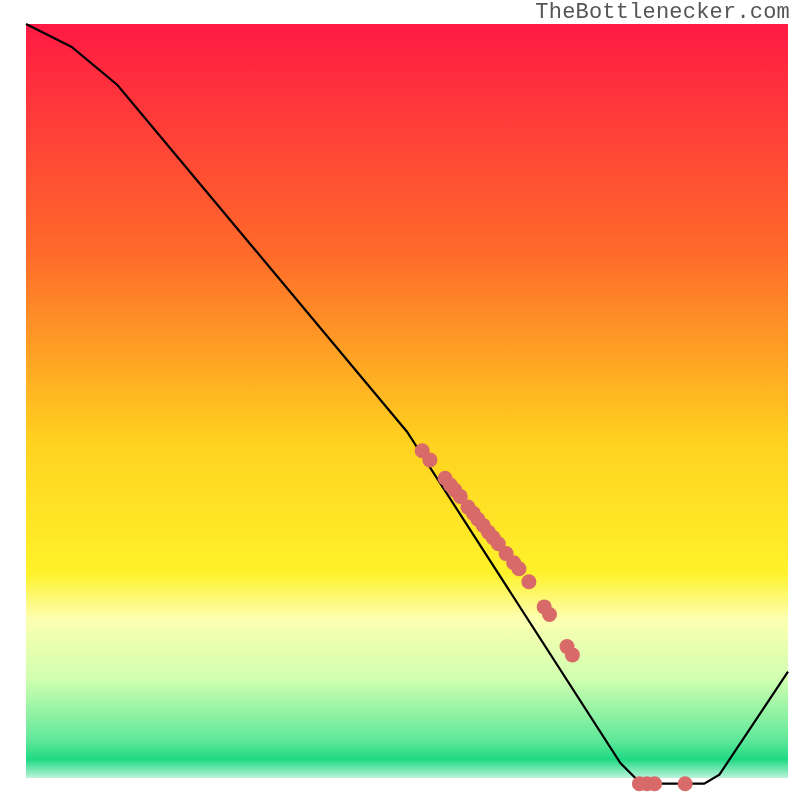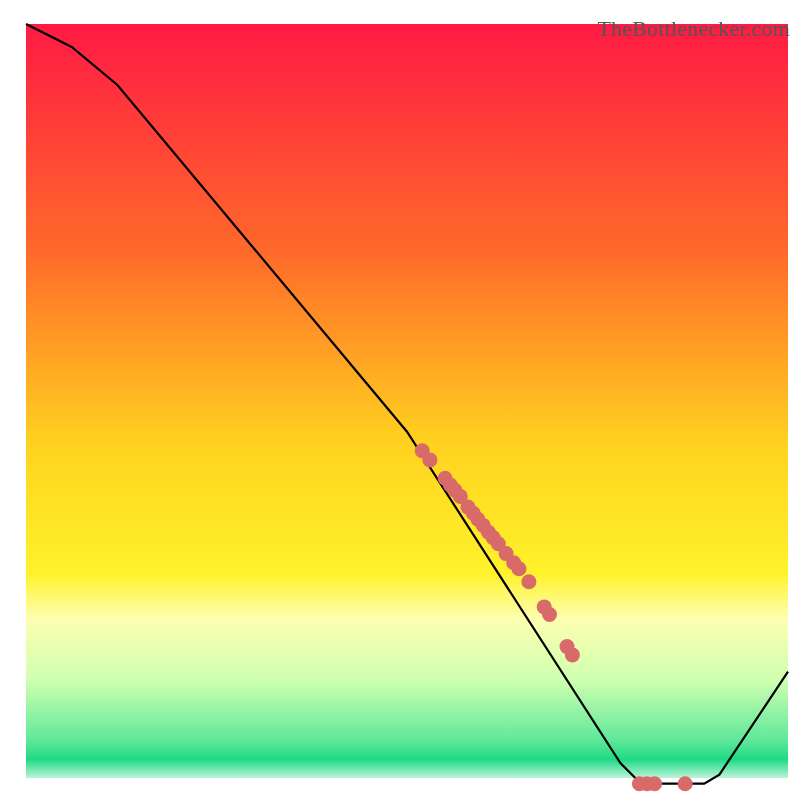--- a/index.html
+++ b/index.html
@@ -13,25 +13,25 @@
   .chart-container {
     position: relative;
     width: 800px;
     height: 800px;
   }
   svg {
     display: block;
   }
   .watermark {
     position: absolute;
-    top: 16px;
+    top: 0;
     right: 10px;
     font-size: 22px;
     color: #555;
-    font-family: Liberation Serif, serif;
+    font-family: Liberation Mono, monospace;
     letter-spacing: 0.2px;
   }
 </style>
 </head>
 <body>
 
 <div class="chart-container">
   <svg id="chart-svg" width="800" height="800">
     <defs>
       <linearGradient id="bg-grad" x1="0" y1="0" x2="0" y2="1">

